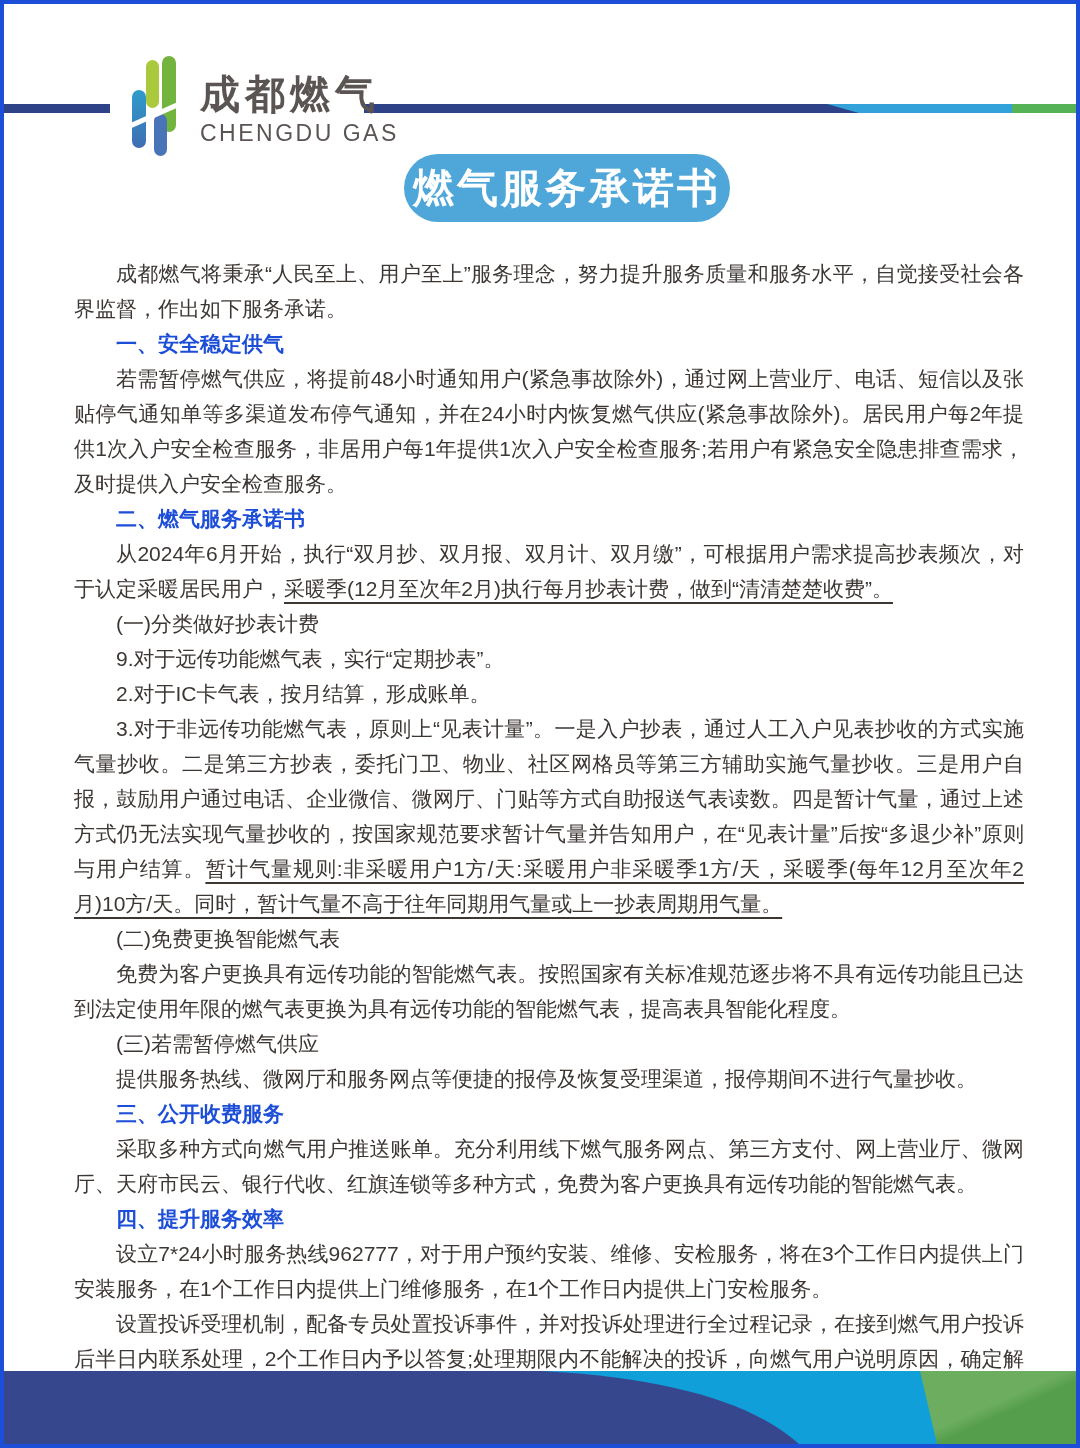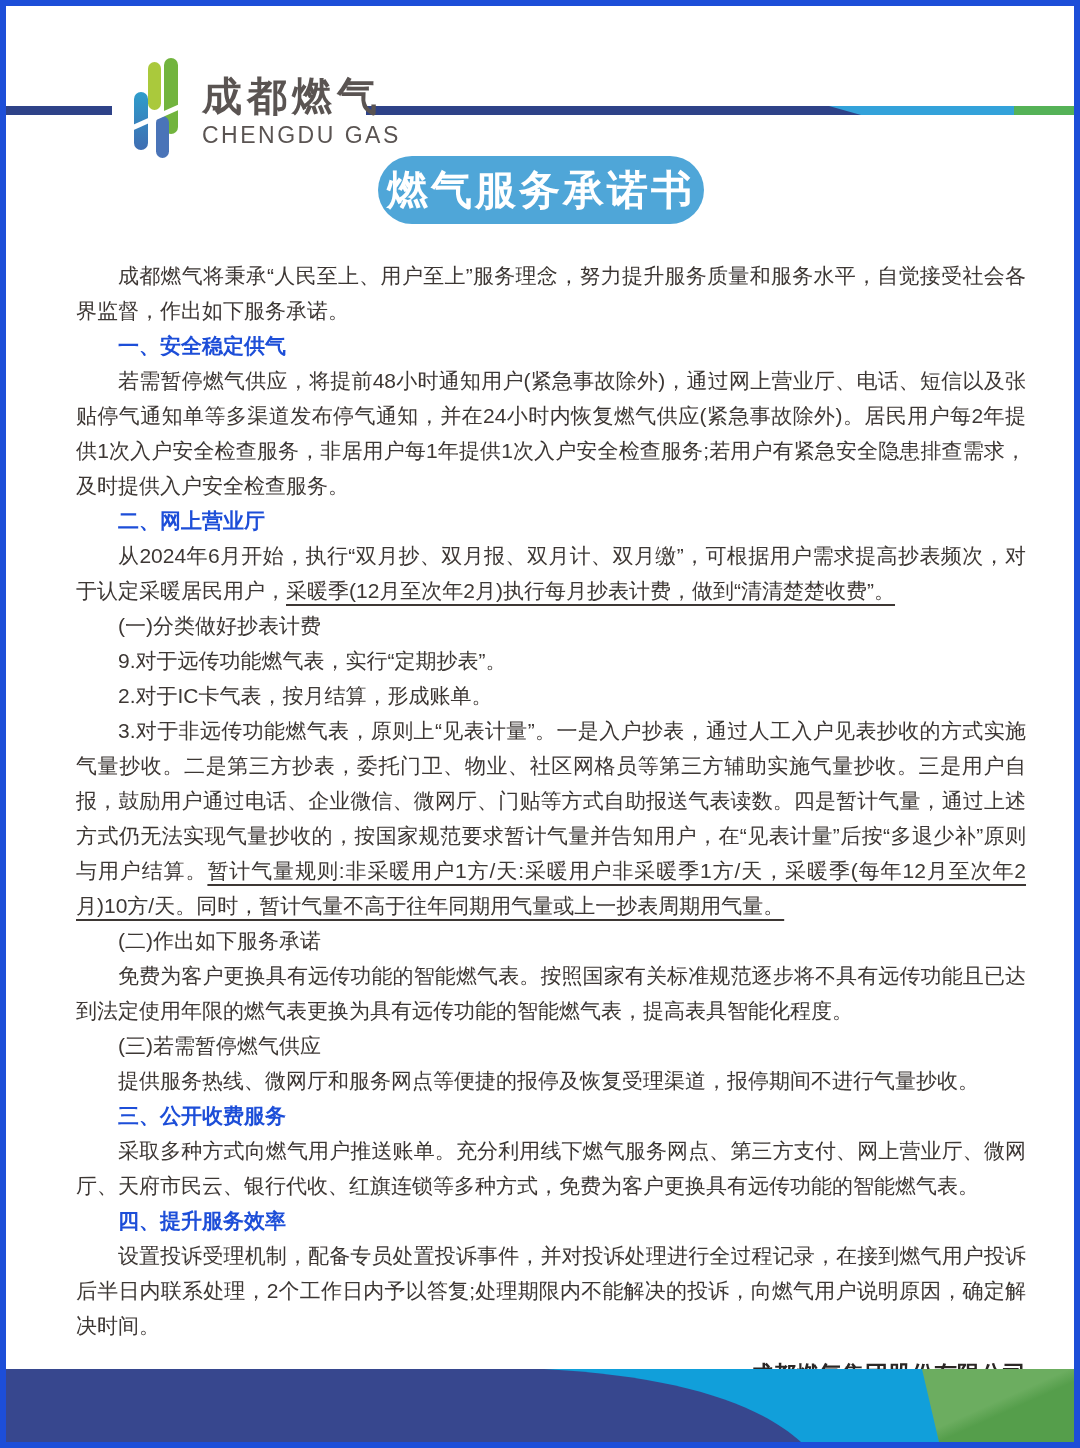--- a/index.html
+++ b/index.html
@@ -1,19 +1,19 @@
 <!DOCTYPE html>
 <html><head>
 <meta charset="utf-8">
 <style>
   * { margin:0; padding:0; box-sizing:border-box; }
   html,body { background:#e8e8e8; }
   .page {
     position:relative; width:1080px; height:1448px;
-    background:#ffffff; border:6px solid #1d4ed8;
+    background:#ffffff; border:4px solid #1d4ed8;
     overflow:hidden;
     font-family:"Liberation Sans","DejaVu Sans",sans-serif;
   }
 
   
   .hdr-line-left {
     position:absolute; left:0; top:100px; width:106px; height:9px;
     background:#2e4288;
   }
   .hdr-line-right { position:absolute; left:360px; top:100px; width:720px; height:9px; }
@@ -30,21 +30,21 @@
   .logo-cn {
     font-size:40px; font-weight:600; color:#5a5452; letter-spacing:5px;
     line-height:44px; white-space:nowrap;
   }
   .logo-en {
     font-size:23px; color:#5a5452; letter-spacing:2.5px; line-height:30px;
     margin-top:2px; white-space:nowrap;text-align:right;
   }
 
   .title-badge {
-    position:absolute; left:372px; top:150px; width:326px; height:68px;
+    position:absolute; left:400px; top:150px; width:326px; height:68px;
     background:#4fa6d8; border-radius:34px;
     display:flex; align-items:center; justify-content:center;
   }
   .title-badge span {
     color:#ffffff; font-size:41px; font-weight:bold; letter-spacing:3px;
     white-space:nowrap;
   }
 
   
   .doc { position:absolute; left:62px; top:252px; width:958px; }
@@ -97,35 +97,36 @@
   <div class="title-badge">
     <span>燃气服务承诺书</span>
   </div>
 
   <div class="doc">
     <p class="para">成都燃气将秉承“人民至上、用户至上”服务理念，努力提升服务质量和服务水平，自觉接受社会各界监督，作出如下服务承诺。</p>
 
     <p class="para hd">一、安全稳定供气</p>
     <p class="para">若需暂停燃气供应，将提前48小时通知用户(紧急事故除外)，通过网上营业厅、电话、短信以及张贴停气通知单等多渠道发布停气通知，并在24小时内恢复燃气供应(紧急事故除外)。居民用户每2年提供1次入户安全检查服务，非居用户每1年提供1次入户安全检查服务;若用户有紧急安全隐患排查需求，及时提供入户安全检查服务。</p>
 
-    <p class="para hd">二、网上营业厅</p>
+    <p class="para hd">二、燃气服务承诺书</p>
     <p class="para"><span>从2024年6月开始，执行“双月抄、双月报、双月计、双月缴”，可根据用户需求提高抄表频次，对于认定采暖居民用户，</span><span class="ul">采暖季(12月至次年2月)执行每月抄表计费，做到“清清楚楚收费”。</span></p>
     <p class="para">(一)分类做好抄表计费</p>
     <p class="para">9.对于远传功能燃气表，实行“定期抄表”。</p>
     <p class="para">2.对于IC卡气表，按月结算，形成账单。</p>
     <p class="para"><span>3.对于非远传功能燃气表，原则上“见表计量”。一是入户抄表，通过人工入户见表抄收的方式实施气量抄收。二是第三方抄表，委托门卫、物业、社区网格员等第三方辅助实施气量抄收。三是用户自报，鼓励用户通过电话、企业微信、微网厅、门贴等方式自助报送气表读数。四是暂计气量，通过上述方式仍无法实现气量抄收的，按国家规范要求暂计气量并告知用户，在“见表计量”后按“多退少补”原则与用户结算。</span><span class="ul">暂计气量规则:非采暖用户1方/天:采暖用户非采暖季1方/天，采暖季(每年12月至次年2月)10方/天。同时，暂计气量不高于往年同期用气量或上一抄表周期用气量。</span></p>
-    <p class="para">(二)作出如下服务承诺</p>
+    <p class="para">(二)免费更换智能燃气表</p>
     <p class="para">免费为客户更换具有远传功能的智能燃气表。按照国家有关标准规范逐步将不具有远传功能且已达到法定使用年限的燃气表更换为具有远传功能的智能燃气表，提高表具智能化程度。</p>
     <p class="para">(三)若需暂停燃气供应</p>
     <p class="para">提供服务热线、微网厅和服务网点等便捷的报停及恢复受理渠道，报停期间不进行气量抄收。</p>
 
     <p class="para hd">三、公开收费服务</p>
     <p class="para">采取多种方式向燃气用户推送账单。充分利用线下燃气服务网点、第三方支付、网上营业厅、微网厅、天府市民云、银行代收、红旗连锁等多种方式，免费为客户更换具有远传功能的智能燃气表。</p>
 
     <p class="para hd">四、提升服务效率</p>
+    <p class="para">设立7*24小时服务热线962777，对于用户预约安装、维修、安检服务，将在3个工作日内提供上门安装服务，在1个工作日内提供上门维修服务，在1个工作日内提供上门安检服务。</p>
     <p class="para">设置投诉受理机制，配备专员处置投诉事件，并对投诉处理进行全过程记录，在接到燃气用户投诉后半日内联系处理，2个工作日内予以答复;处理期限内不能解决的投诉，向燃气用户说明原因，确定解决时间。</p>
 
     <p class="para sig">成都燃气集团股份有限公司</p>
   </div>
 
   <svg class="footer" viewBox="0 0 1080 73" preserveAspectRatio="none">
     <defs>
       <linearGradient id="gg" x1="0" y1="0" x2="1" y2="1">
         <stop offset="0.45" stop-color="#6cad60"></stop>
         <stop offset="0.55" stop-color="#559e4b"></stop>

